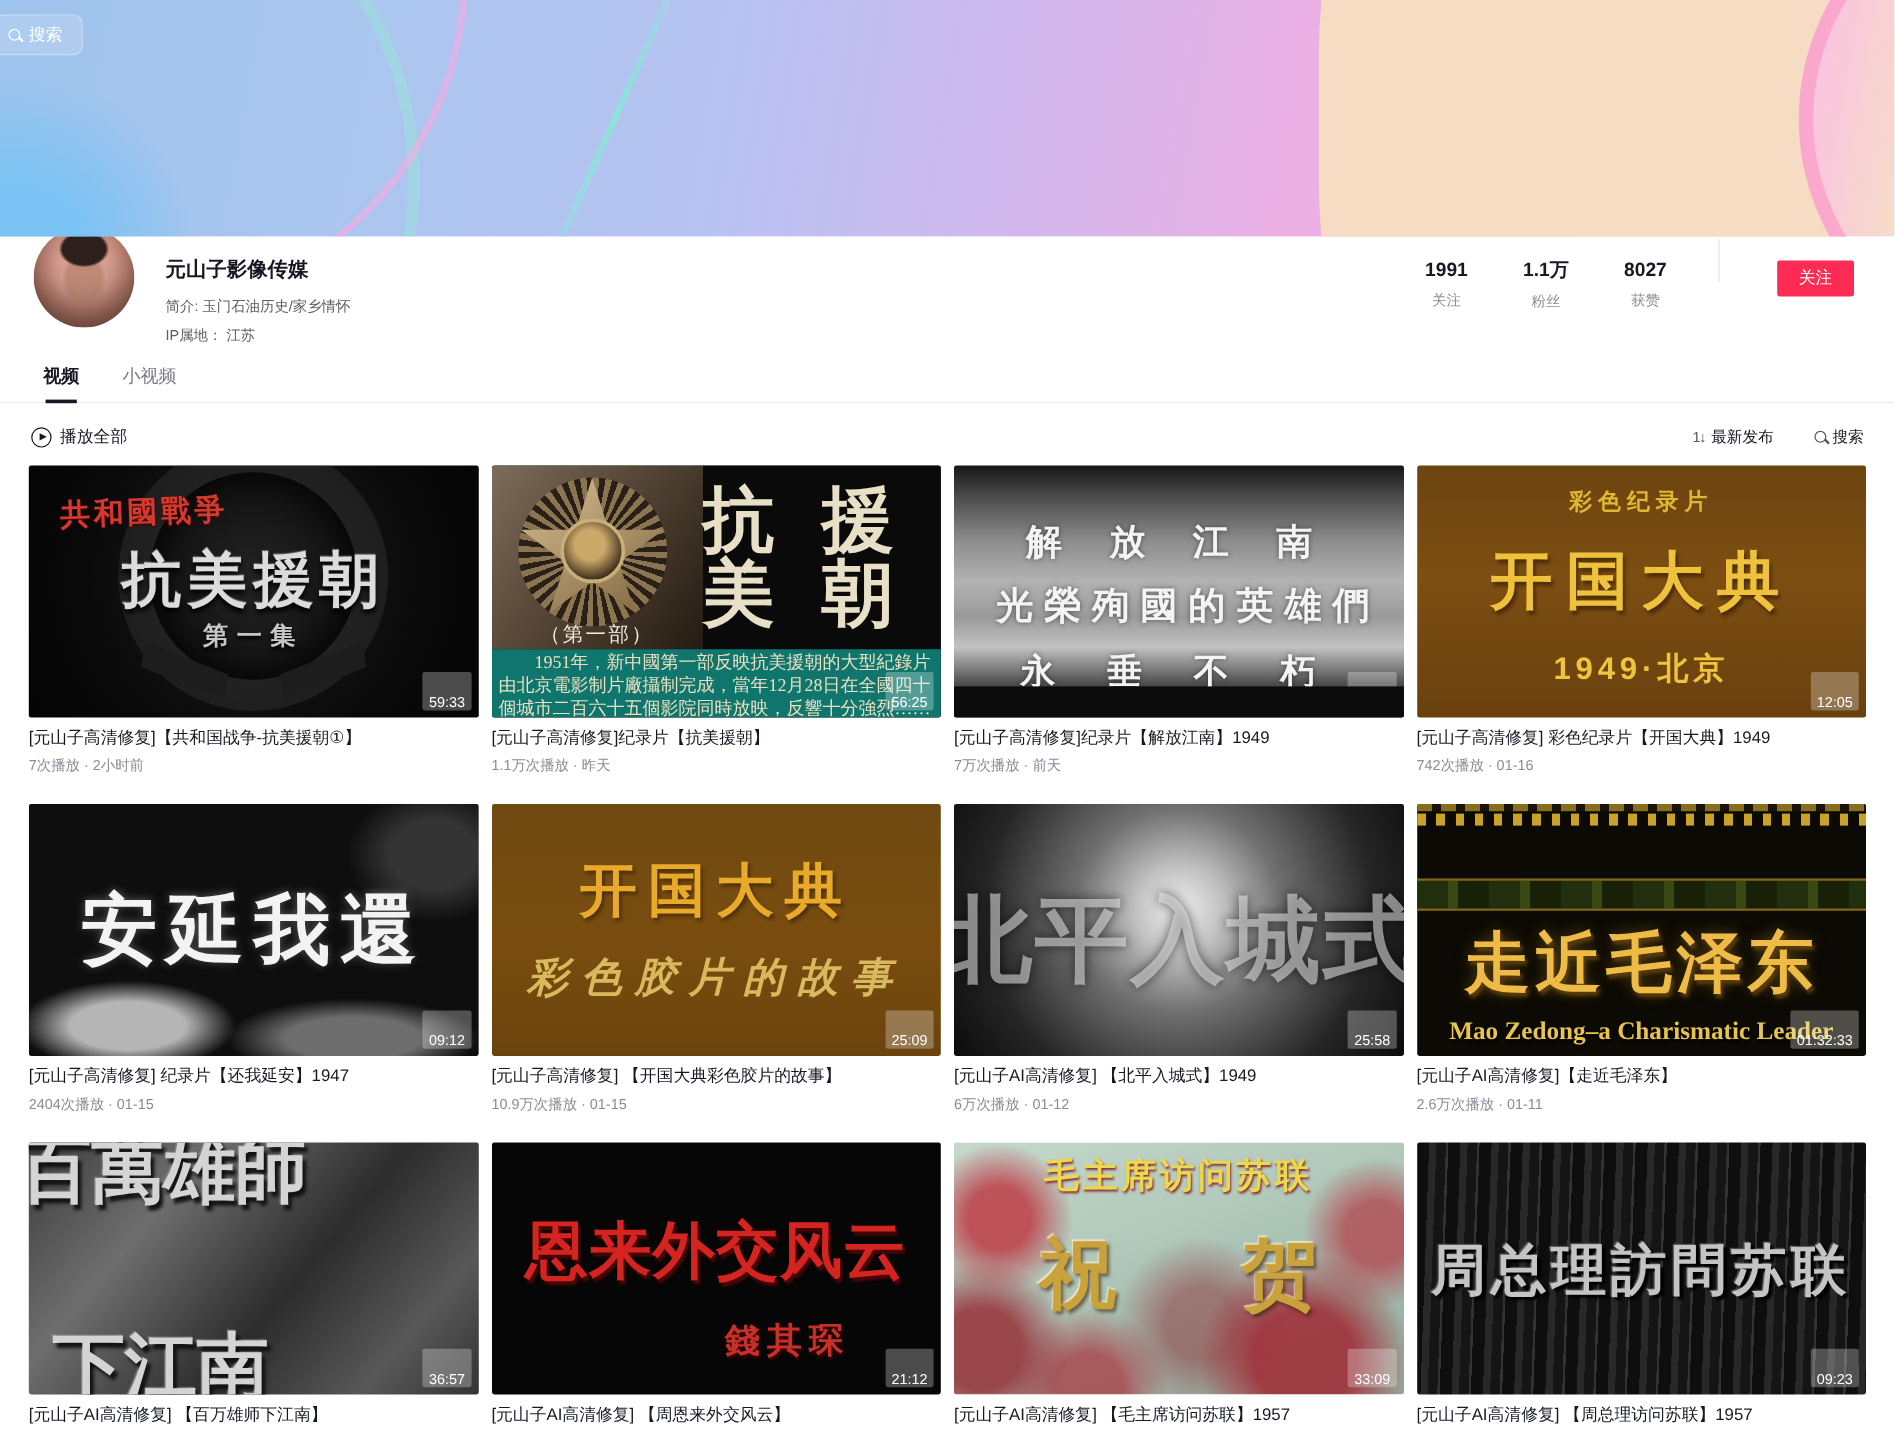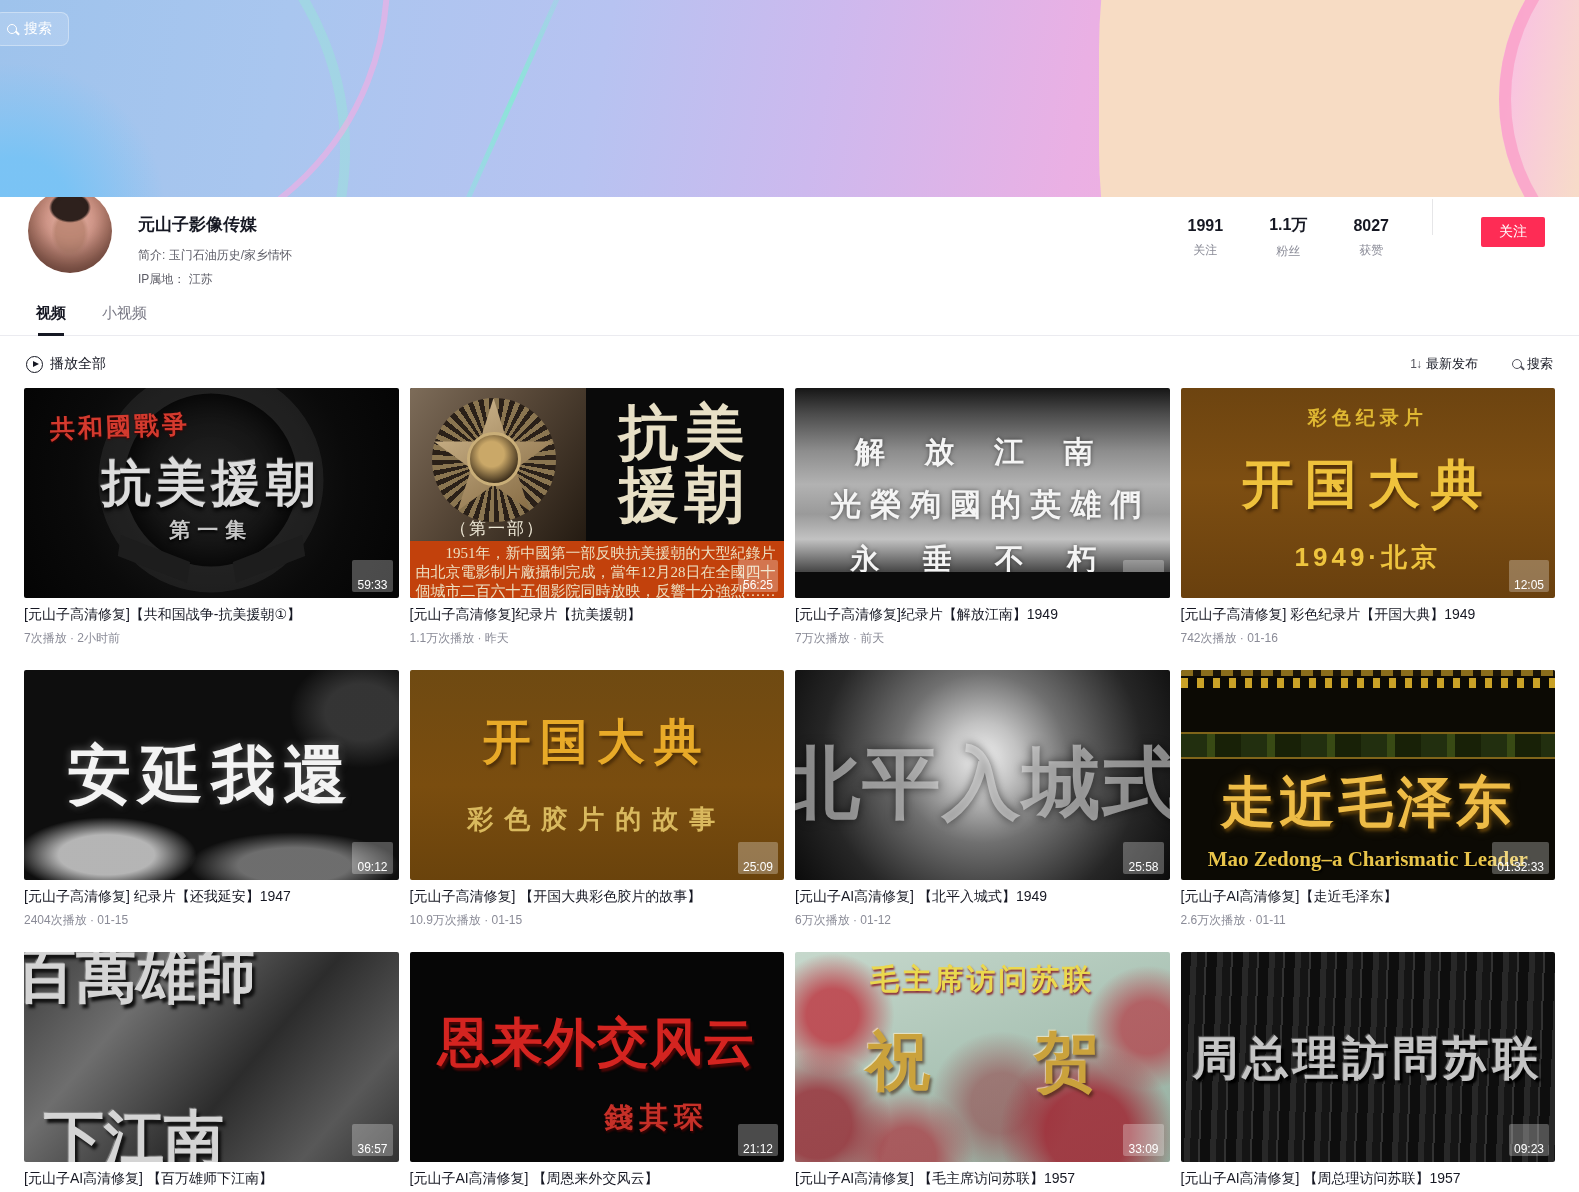--- a/index.html
+++ b/index.html
@@ -95,24 +95,24 @@
   
   .t2-left { left:0; top:0; width:47%; height:73%; background:linear-gradient(125deg,#7d6c59 0%,#5a4a3a 40%,#241b12 100%); }
   .t2-rays { left:22px; top:10px; width:124px; height:124px; border-radius:50%;
     background:repeating-conic-gradient(#8a7550 0 5deg,#2a2018 5deg 10deg); }
   .t2-star { left:22px; top:10px; width:124px; height:124px;
     clip-path:polygon(50% 0%,61% 35%,98% 35%,68% 57%,79% 91%,50% 70%,21% 91%,32% 57%,2% 35%,39% 35%);
     background:linear-gradient(145deg,#d8c096,#7a5f38); }
   .t2-core { left:57px; top:44px; width:54px; height:54px; border-radius:50%;
     background:radial-gradient(circle at 45% 40%, #caa868 0 32%, #3a2c1a 75%); border:3px solid #c9ae78; }
   .t2-label { left:0; width:47%; top:129px; text-align:center; color:#f0ead8; font-size:17px; letter-spacing:2px; }
-  .t2-right { right:0; top:0; width:53%; height:73%; background:#0a0a0a; display:flex; flex-direction:column;
+  .t2-right { right:0; top:0; width:53%; height:73%; background:#0a0a0a; display:flex; flex-direction:row;
     align-items:center; justify-content:center; line-height:1.02;font-family:Liberation Serif, serif; }
   .t2-big { font-size:60px; font-weight:900; color:#e8e0c6; letter-spacing:6px; }
-  .t2-strip { left:0; right:0; bottom:0; height:27%; background:#c2410c; color:#ecdfc0;
+  .t2-strip { left:0; right:0; bottom:0; height:27%; background:#0f766e; color:#ecdfc0;
     font-size:15px; line-height:1.26; padding:3px 6px 0; }
   .t2-strip .ind { text-indent:2em; }
 
   
   .t3 { background:linear-gradient(180deg,#161616 0%,#4a4a4a 12%,#8d8d8d 30%,#b2b2b2 46%,#9a9a9a 60%,#c2c2c2 72%,#4a4a4a 87%,#101010 100%); }
   .t3::after { content:''; position:absolute; left:0; right:0; bottom:0; height:26px; background:#0b0b0b; }
   .t3 div { color:#f4f4f4; font-weight:700; text-shadow:0 0 4px rgba(0,0,0,.5); }
   .t3-1 { top:44px; font-size:30px; letter-spacing:16px; }
   .t3-2 { top:96px; font-size:31px; letter-spacing:9px;padding-left:16px; }
   .t3-3 { top:152px; font-size:29px; letter-spacing:18px; }
@@ -128,21 +128,21 @@
       radial-gradient(ellipse 120px 50px at 22% 88%, rgba(210,210,210,.85) 0 40%, transparent 75%),
       radial-gradient(ellipse 140px 44px at 72% 93%, rgba(150,150,150,.7) 0 40%, transparent 75%),
       radial-gradient(ellipse 90px 70px at 90% 20%, rgba(90,90,90,.5) 0 40%, transparent 80%),
       #0e0e0e; }
   .t5-main { top:62px; font-size:64px; font-weight:900; color:#f3f3f3; letter-spacing:8px;
     text-shadow:0 0 8px rgba(255,255,255,.35), 2px 3px 4px #000; }
 
   
   .t6 { background:linear-gradient(180deg,#6f4a12,#7a4d0f 55%,#6a430c); }
   .t6-main { top:40px; font-size:48px; font-weight:900; color:#e8aa28; letter-spacing:9px; text-shadow:2px 3px 3px rgba(40,20,0,.5); }
-  .t6-sub { top:132px; font-size:26px; font-weight:700; color:#d9b95e; letter-spacing:11px; }
+  .t6-sub { top:122px; font-size:34px; font-weight:700; color:#d9b95e; letter-spacing:11px;font-style:italic; }
 
   
   .t7 { background:radial-gradient(circle at 50% 42%, #efefef 0%, #c2c2c2 16%, #707070 38%, #262626 72%, #0b0b0b 100%); }
   .t7-main { top:62px; left:-14px; right:-14px; text-align:center; font-size:78px; font-weight:900;
     color:rgba(235,235,235,.55); white-space:nowrap; letter-spacing:2px; text-shadow:0 0 10px rgba(0,0,0,.6); }
 
   
   .t8 { background:#0c0a04; }
   .t8-dots { left:0; right:0; top:8px; height:10px; background:repeating-linear-gradient(90deg,#caa227 0 7px,#0c0a04 7px 16px); }
   .t8-dots2 { left:0; right:0; top:0; height:6px; background:repeating-linear-gradient(90deg,#8a6d1c 0 12px,#1a1408 12px 20px); }

